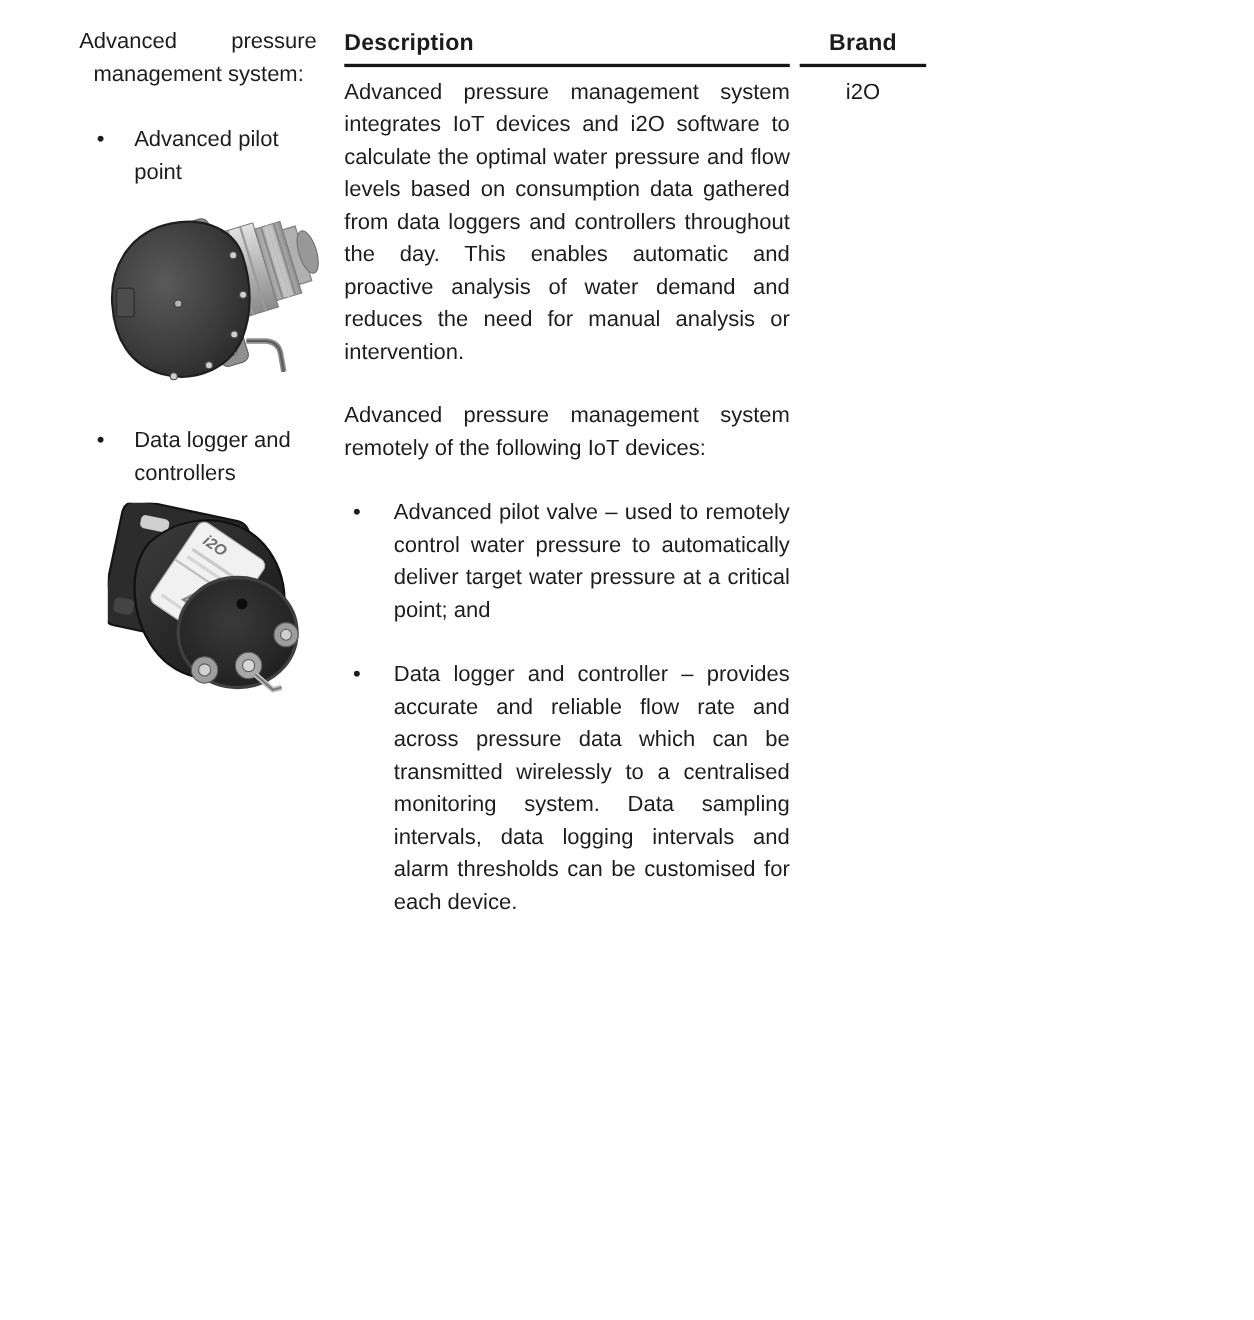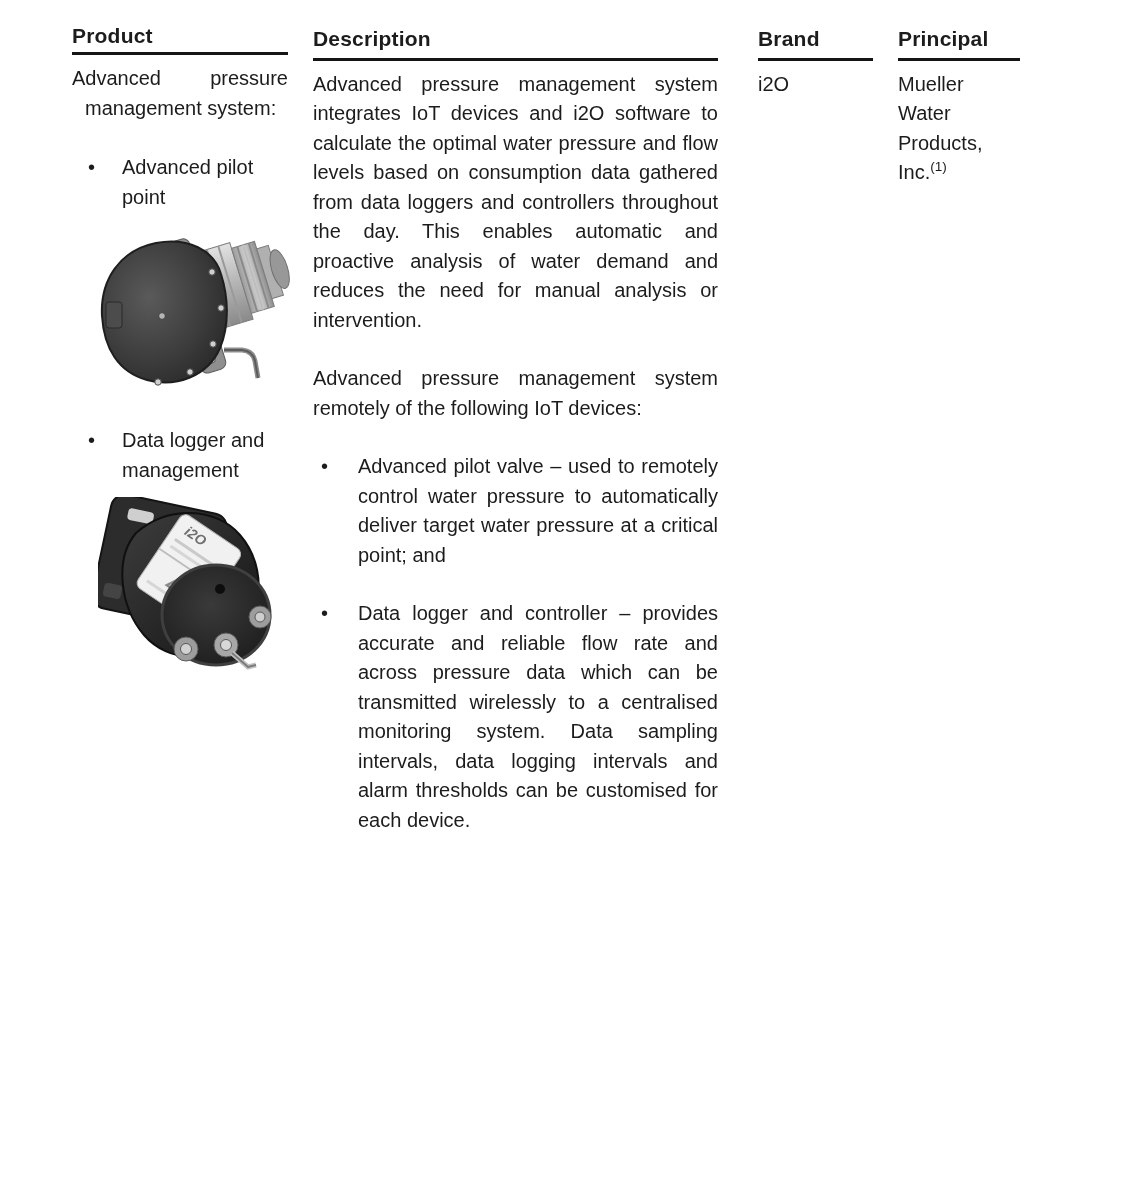--- a/index.html
+++ b/index.html
@@ -12,22 +12,22 @@
     color: #1c1c1c;
     overflow: hidden;
   }
   .table {
     display: flex;
     padding: 24px 0 0 72px;
     box-sizing: border-box;
   }
   .col { flex: 0 0 auto; }
   .col-product     { width: 216px; margin-right: 25px; }
-  .col-description { width: 405px; margin-right: 40px; }
-  .col-brand       { width: 115px; margin-right: 25px; }
+  .col-description { width: 405px; margin-right: 9px; }
+  .col-brand       { width: 115px; margin-right: 25px; text-align: center; }
   .col-principal   { width: 122px; }
   .col-header {
     font-size: 21px;
     font-weight: bold;
     letter-spacing: 0.2px;
     padding-bottom: 4px;
     border-bottom: 3px solid #151515;
     margin-bottom: 9px;
   }
   .body-text {
@@ -62,21 +62,20 @@
   .product-photo { display: block; }
   .photo-1 { margin: 2px 0 0 20px; }
   .photo-2 { margin: 0 0 0 26px; }
 </style>
 </head>
 <body>
 
 <div class="table">
 
   <div class="col col-product">
-    <div class="col-header">Product</div>
 
     <div class="body-text justify hang">Advanced pressure management system:</div>
 
     <div class="bullet-row body-text">
       <span class="dot">•</span>
       <span class="txt">Advanced pilot point</span>
     </div>
 
     <svg class="product-photo photo-1" width="206" height="172" viewBox="0 0 206 172">
       <defs>
@@ -128,21 +127,21 @@
       <circle cx="98" cy="148" r="3.2" fill="#cfcfcf" stroke="#4a4a4a"></circle>
       <circle cx="66" cy="158" r="3.2" fill="#cfcfcf" stroke="#4a4a4a"></circle>
       <circle cx="70" cy="92" r="3.4" fill="#b5b5b5" stroke="#3a3a3a"></circle>
 
       <path d="M 132 126 h 18 q 11 1 13 11 l 3 17" fill="none" stroke="#8d8d8d" stroke-width="5"></path>
       <path d="M 132 126 h 18 q 11 1 13 11 l 3 17" fill="none" stroke="#5c5c5c" stroke-width="2"></path>
     </svg>
 
     <div class="bullet-row body-text">
       <span class="dot">•</span>
-      <span class="txt">Data logger and management</span>
+      <span class="txt">Data logger and controllers</span>
     </div>
 
     <svg class="product-photo photo-2" width="190" height="186" viewBox="0 0 190 186">
       <defs>
         <linearGradient id="bodyGrad" x1="0" y1="0" x2="1" y2="1">
           <stop offset="0%" stop-color="#3d3d3d"></stop>
           <stop offset="55%" stop-color="#262626"></stop>
           <stop offset="100%" stop-color="#161616"></stop>
         </linearGradient>
         <radialGradient id="faceGrad" cx="45%" cy="40%" r="70%">
@@ -204,18 +203,14 @@
       <span class="dot">•</span>
       <span class="txt">Data logger and controller – provides accurate and reliable flow rate and across pressure data which can be transmitted wirelessly to a centralised monitoring system. Data sampling intervals, data logging intervals and alarm thresholds can be customised for each device.</span>
     </div>
   </div>
 
   <div class="col col-brand body-text">
     <div class="col-header">Brand</div>
     <div>i2O</div>
   </div>
 
-  <div class="col col-principal body-text">
-    <div class="col-header">Principal</div>
-    <div><span>Mueller Water Products, Inc.</span><sup class="fn">(1)</sup></div>
-  </div>
 
 </div>
 
 </body></html>

